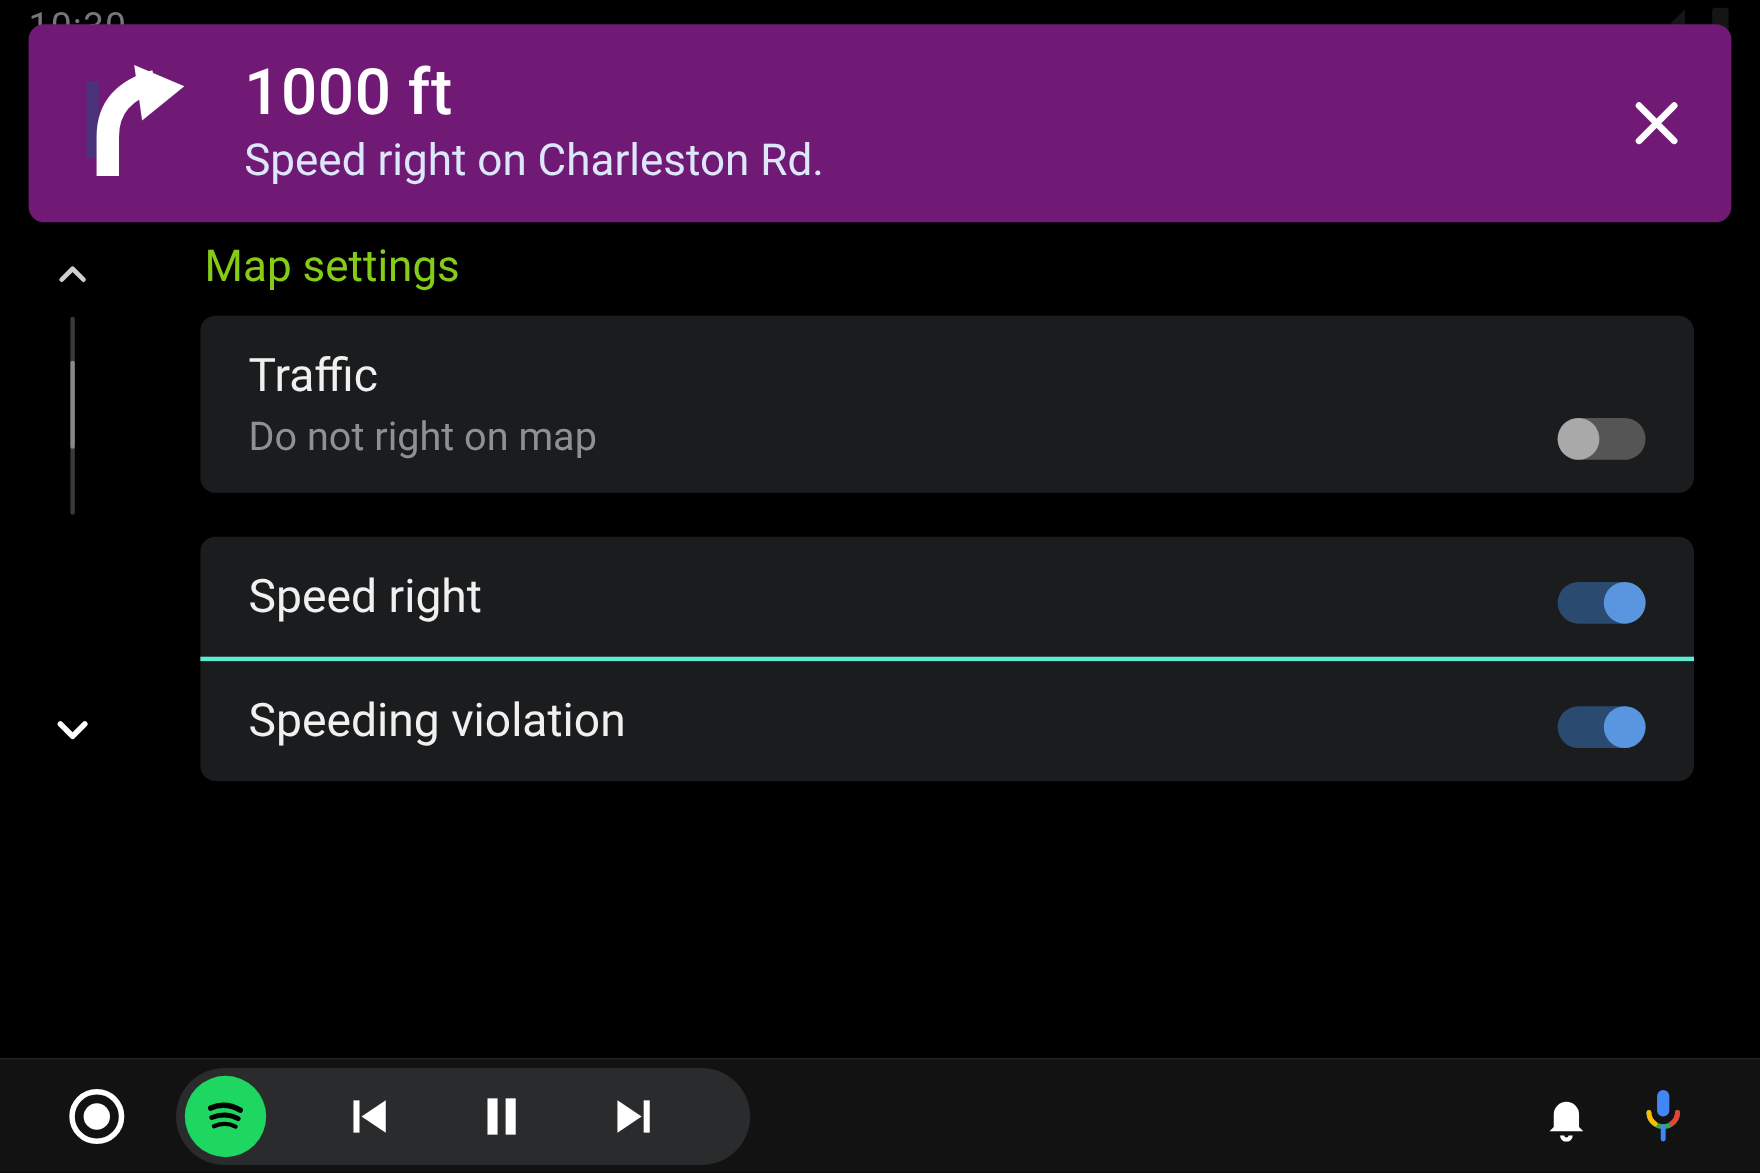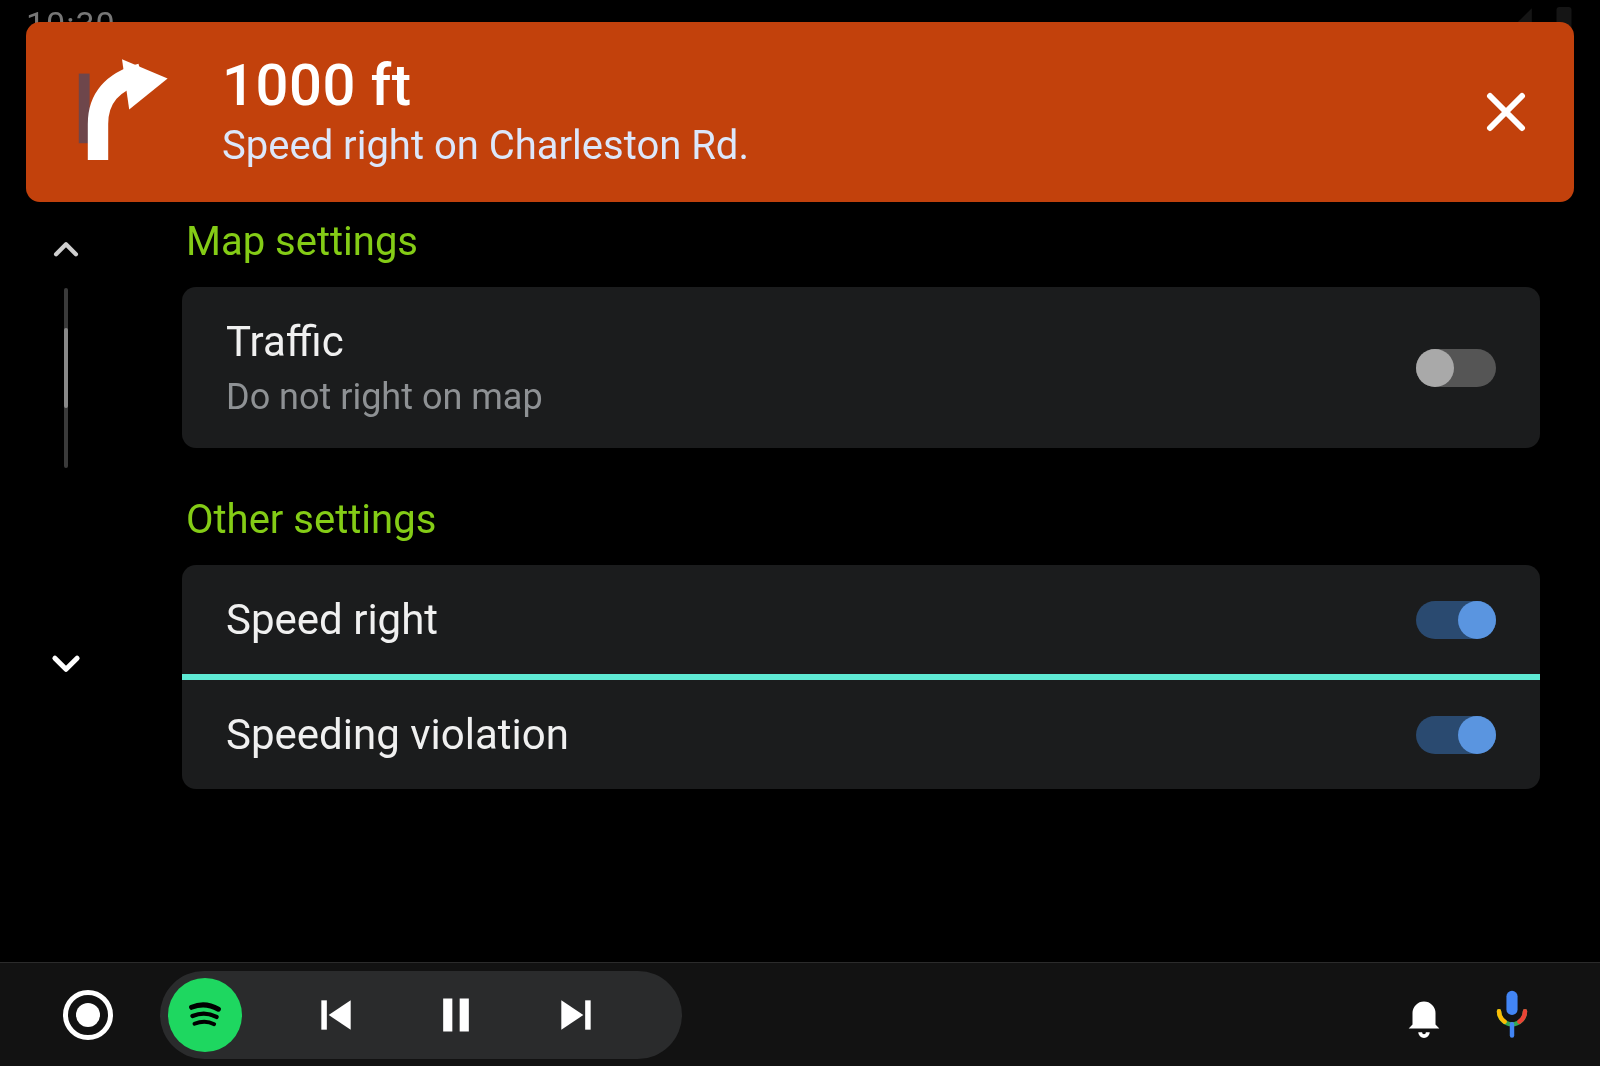--- a/index.html
+++ b/index.html
@@ -1,38 +1,38 @@
 <!DOCTYPE html>
 <html><head>
 <meta charset="utf-8">
 <style>
   * { box-sizing: border-box; margin: 0; padding: 0; }
   html, body { width: 1600px; height: 1066px; background: #000; font-family: "Roboto", "Helvetica Neue", Arial, sans-serif; color: #fff; overflow: hidden; }
   
   .status-bar { position: absolute; top: 0; left: 0; right: 0; height: 48px; color: #777; font-size: 34px; letter-spacing: 1px; padding: 4px 26px; display: flex; justify-content: space-between; align-items: flex-start; }
   .status-right { display: flex; gap: 20px; align-items: center; opacity: .25; }
   
-  .nav-banner { position: absolute; top: 22px; left: 26px; right: 26px; height: 180px; background: #c2410c; border-radius: 14px; display: flex; align-items: center; padding: 0 40px 0 36px; }
+  .nav-banner { position: absolute; top: 22px; left: 26px; right: 26px; height: 180px; background: #701a75; border-radius: 14px; display: flex; align-items: center; padding: 0 40px 0 36px; }
   .nav-arrow { width: 120px; height: 120px; margin-right: 40px; flex: none; }
   .nav-text { flex: 1; display: flex; flex-direction: column; justify-content: center; }
   .nav-dist { font-size: 58px; font-weight: 500; letter-spacing: .5px; color: #fff; line-height: 1.05; }
   .nav-instr { font-size: 40px; color: #dce7fb; margin-top: 6px; }
   .nav-close { width: 56px; height: 56px; display: flex; align-items: center; justify-content: center; cursor: pointer; }
   
   .scroll-col { position: absolute; left: 36px; top: 230px; width: 60px; display: flex; flex-direction: column; align-items: center; }
   .chev { width: 40px; height: 40px; display: flex; align-items: center; justify-content: center; color: #c9c9c9; }
   .scroll-track { width: 4px; height: 180px; background: #3a3a3a; border-radius: 2px; margin: 18px 0; position: relative; }
   .scroll-thumb { position: absolute; left: 0; width: 4px; background: #888; border-radius: 2px; top: 40px; height: 80px; }
   .chev-down-wrap { position: absolute; left: 36px; top: 643px; width: 60px; display:flex; justify-content:center; }
   
   .settings { position: absolute; left: 182px; right: 60px; top: 210px; bottom: 110px; overflow: hidden; }
   .section-header { color: #84cc16; font-size: 40px; margin: 8px 0 22px 4px; font-weight: 400; }
   .card { background: #1b1c1d; border-radius: 14px; }
-  .row { display: flex; align-items: center; padding: 30px 44px; }
-  .row + .row { border-top: 6px solid #5eead4; }
+  .row { display: flex; align-items: flex-end; padding: 30px 44px; }
+  .row + .row { border-top: 4px solid #5eead4; }
   .row-text { flex: 1; display: flex; flex-direction: column; }
   .row-title { font-size: 42px; font-weight: 400; color: #f0f0f0; }
   .row-sub { font-size: 36px; color: #8e9194; margin-top: 10px; }
   
   .toggle { width: 80px; height: 38px; border-radius: 19px; position: relative; flex: none; }
   .toggle .knob { position: absolute; width: 38px; height: 38px; border-radius: 50%; top: 0; }
   .toggle.off { background: #555; }
   .toggle.off .knob { left: 0; background: #a9a9a9; }
   .toggle.on { background: #2a4a70; }
   .toggle.on .knob { right: 0; background: #5a95e0; }
@@ -110,21 +110,20 @@
         <div class="row-sub">Do not right on map</div>
       </div>
       <div class="toggle off">
           <div class="knob"></div>
         </div>
     </div>
   </div>
 
   <div class="gap"></div>
 
-  <div class="section-header">Other settings</div>
   <div class="card">
     <div class="row">
       <div class="row-text">
         <div class="row-title">Speed right</div>
       </div>
       <div class="toggle on">
           <div class="knob"></div>
         </div>
     </div>
     <div class="row">

